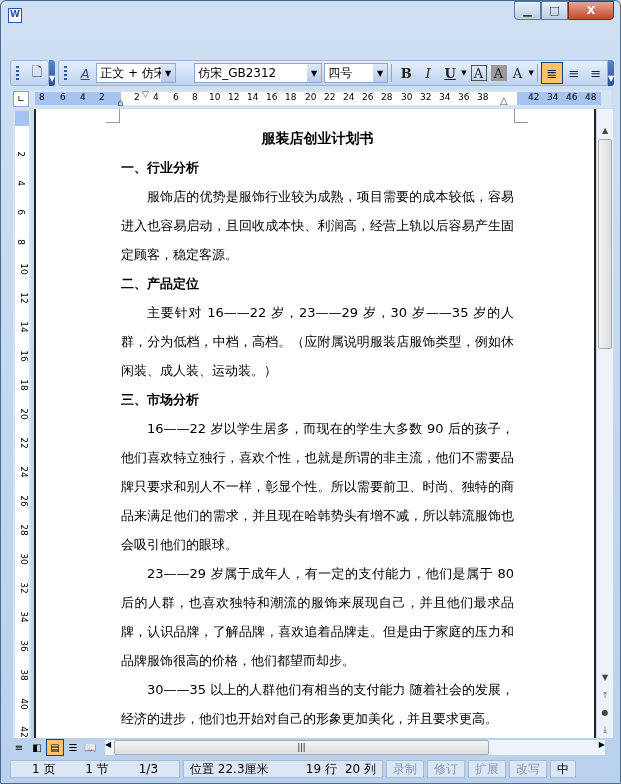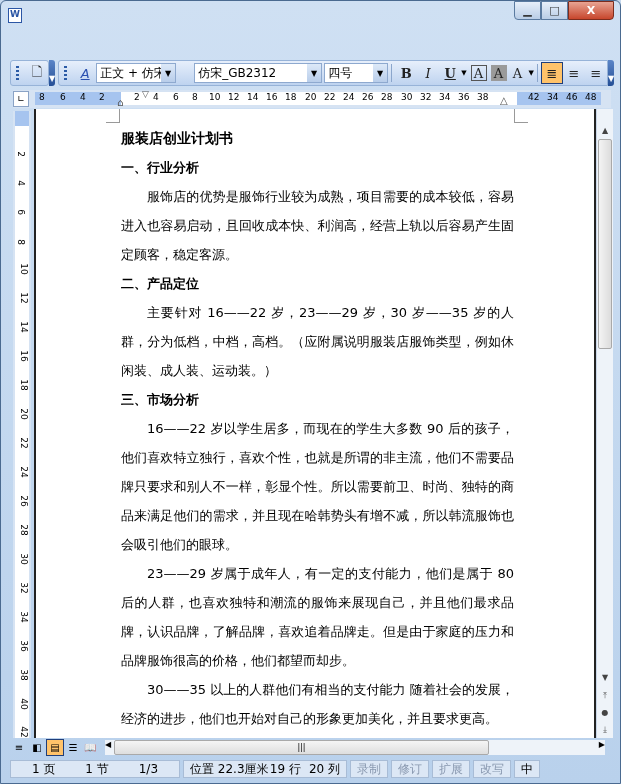--- a/index.html
+++ b/index.html
@@ -30,21 +30,21 @@
 .ruler-band .mL{position:absolute;left:0;top:0;width:86px;height:13px;background:#a6c4ef}
 .ruler-band .mR{position:absolute;right:0;top:0;width:84px;height:13px;background:#a6c4ef}
 .rnums{position:absolute;left:22px;top:2px;width:566px;height:13px;font-size:9px;color:#000}
 .rnums span{position:absolute;top:0}
 .ruler-v{position:absolute;left:12px;top:110px;width:18px;height:627px;background:#d6e3f3}
 .ruler-v .band{position:absolute;left:2px;top:0;width:14px;height:627px;background:#fff}
 .ruler-v .top{position:absolute;left:2px;top:0;width:14px;height:15px;background:#a6c4ef}
 .vnums span{position:absolute;left:5px;font-size:9px;transform:rotate(90deg);transform-origin:center}
 .doc{position:absolute;left:33px;top:108px;width:562px;height:629px;background:#fff;border-left:2px solid #222;border-right:2px solid #222;overflow:hidden}
 .page{position:absolute;left:85px;top:14px;width:393px;font-family:"DejaVu Sans",sans-serif;font-size:13px;color:#000;line-height:29px}
-.h1{text-align:left;font-weight:bold;font-size:14px;line-height:30px}
+.h1{text-align:center;font-weight:bold;font-size:14px;line-height:30px}
 .h2{font-weight:bold}
 .p{text-indent:26px;text-align:justify}
 .vscroll{position:absolute;left:595px;top:108px;width:17px;height:629px;background:#eef3f9;border-left:1px solid #c8d6e8}
 .vs-arrow{position:absolute;left:0;width:16px;height:17px;font-size:8px;text-align:center;line-height:17px;color:#444}
 .vs-thumb{position:absolute;left:1px;top:30px;width:14px;height:210px;background:linear-gradient(90deg,#f4f4f4,#dcdcdc);border:1px solid #a9a9a9;border-radius:2px}
 .bottombar{position:absolute;left:9px;top:737px;width:603px;height:19px;display:flex;align-items:center}
 .vbtn{width:18px;height:17px;font-size:10px;display:flex;align-items:center;justify-content:center}
 .vbtn.on{background:#ffc36a;border:1px solid #1f3e7a}
 .hscroll{position:absolute;left:95px;top:2px;width:500px;height:15px;background:#eef3f9}
 .hs-thumb{position:absolute;left:9px;top:0;width:375px;height:15px;background:linear-gradient(#f5f5f5,#dedede);border:1px solid #a9a9a9;border-radius:2px;font-size:8px;text-align:center;line-height:13px}
@@ -209,21 +209,21 @@
       <span style="position:absolute;right:0;top:0;font-size:8px">▶</span>
     </div>
   </div>
 
   <div class="status">
     <div class="sbox" style="width:170px;justify-content:space-around">
       <span>1 页</span>
       <span>1 节</span>
       <span>1/3</span>
     </div>
-    <div class="sbox" style="width:164px">
+    <div class="sbox" style="width:200px">
       <span>位置 22.3厘米</span>
       <span style="margin-left:auto">19 行</span>
       <span style="margin-left:8px">20 列</span>
     </div>
     <div class="sbox dim">录制</div>
     <div class="sbox dim">修订</div>
     <div class="sbox dim">扩展</div>
     <div class="sbox dim">改写</div>
     <div class="sbox">中</div>
   </div>

